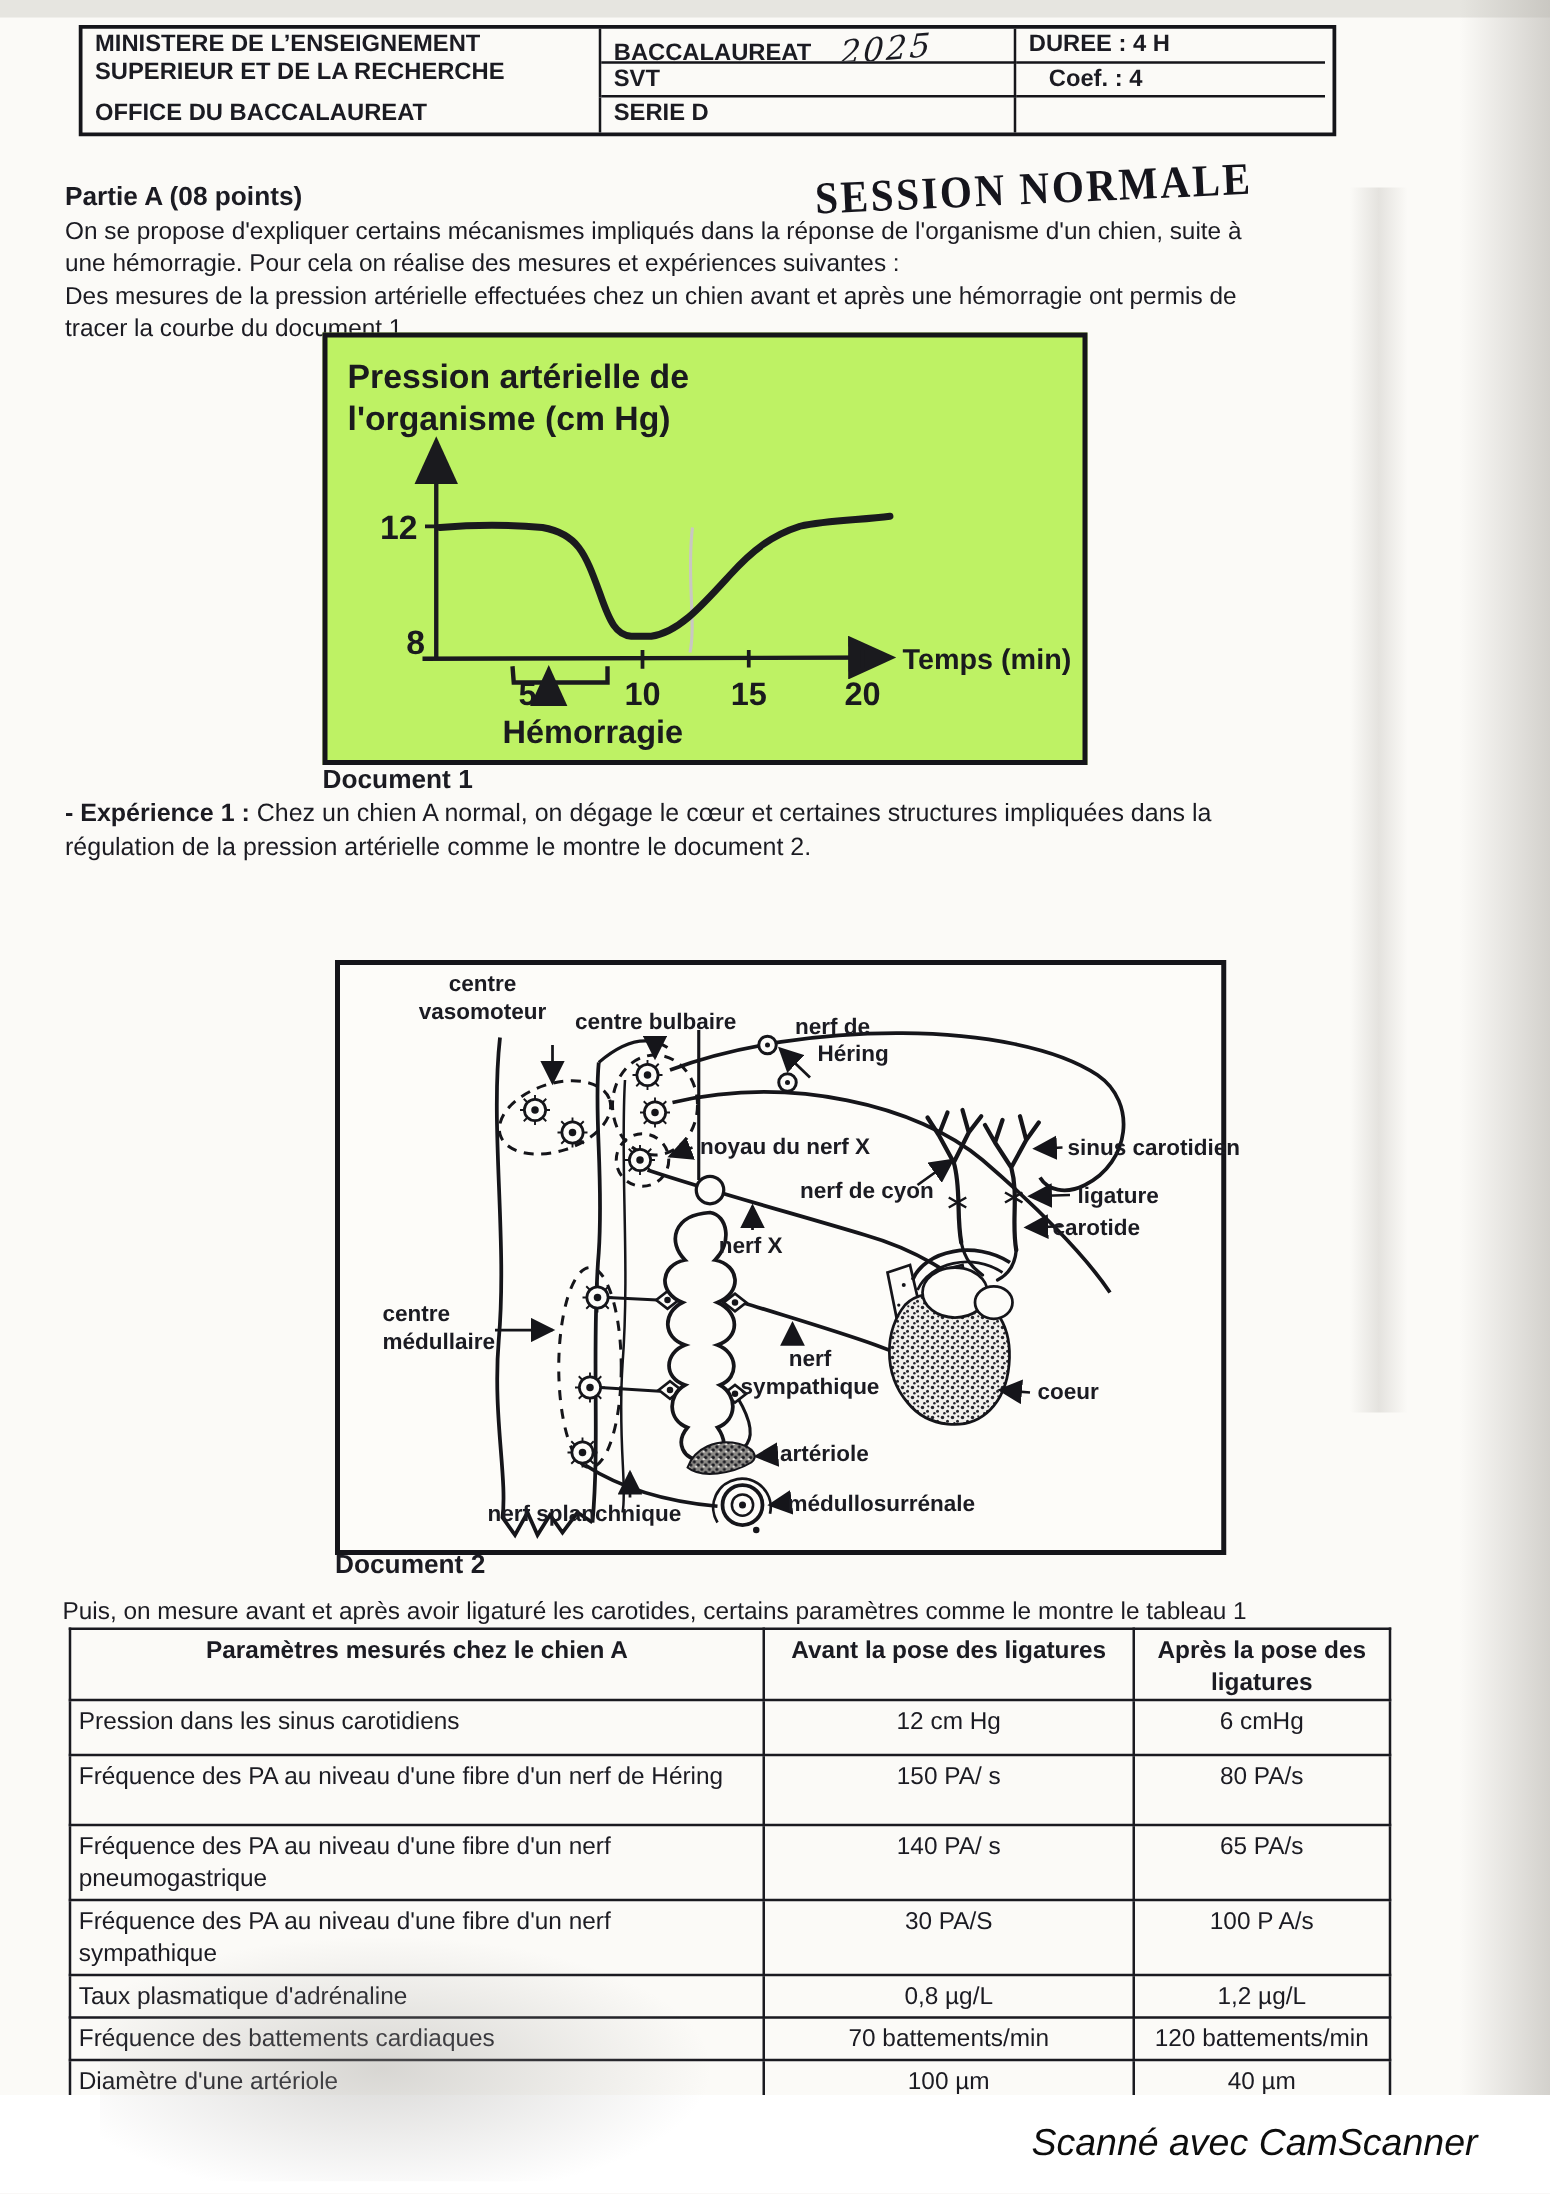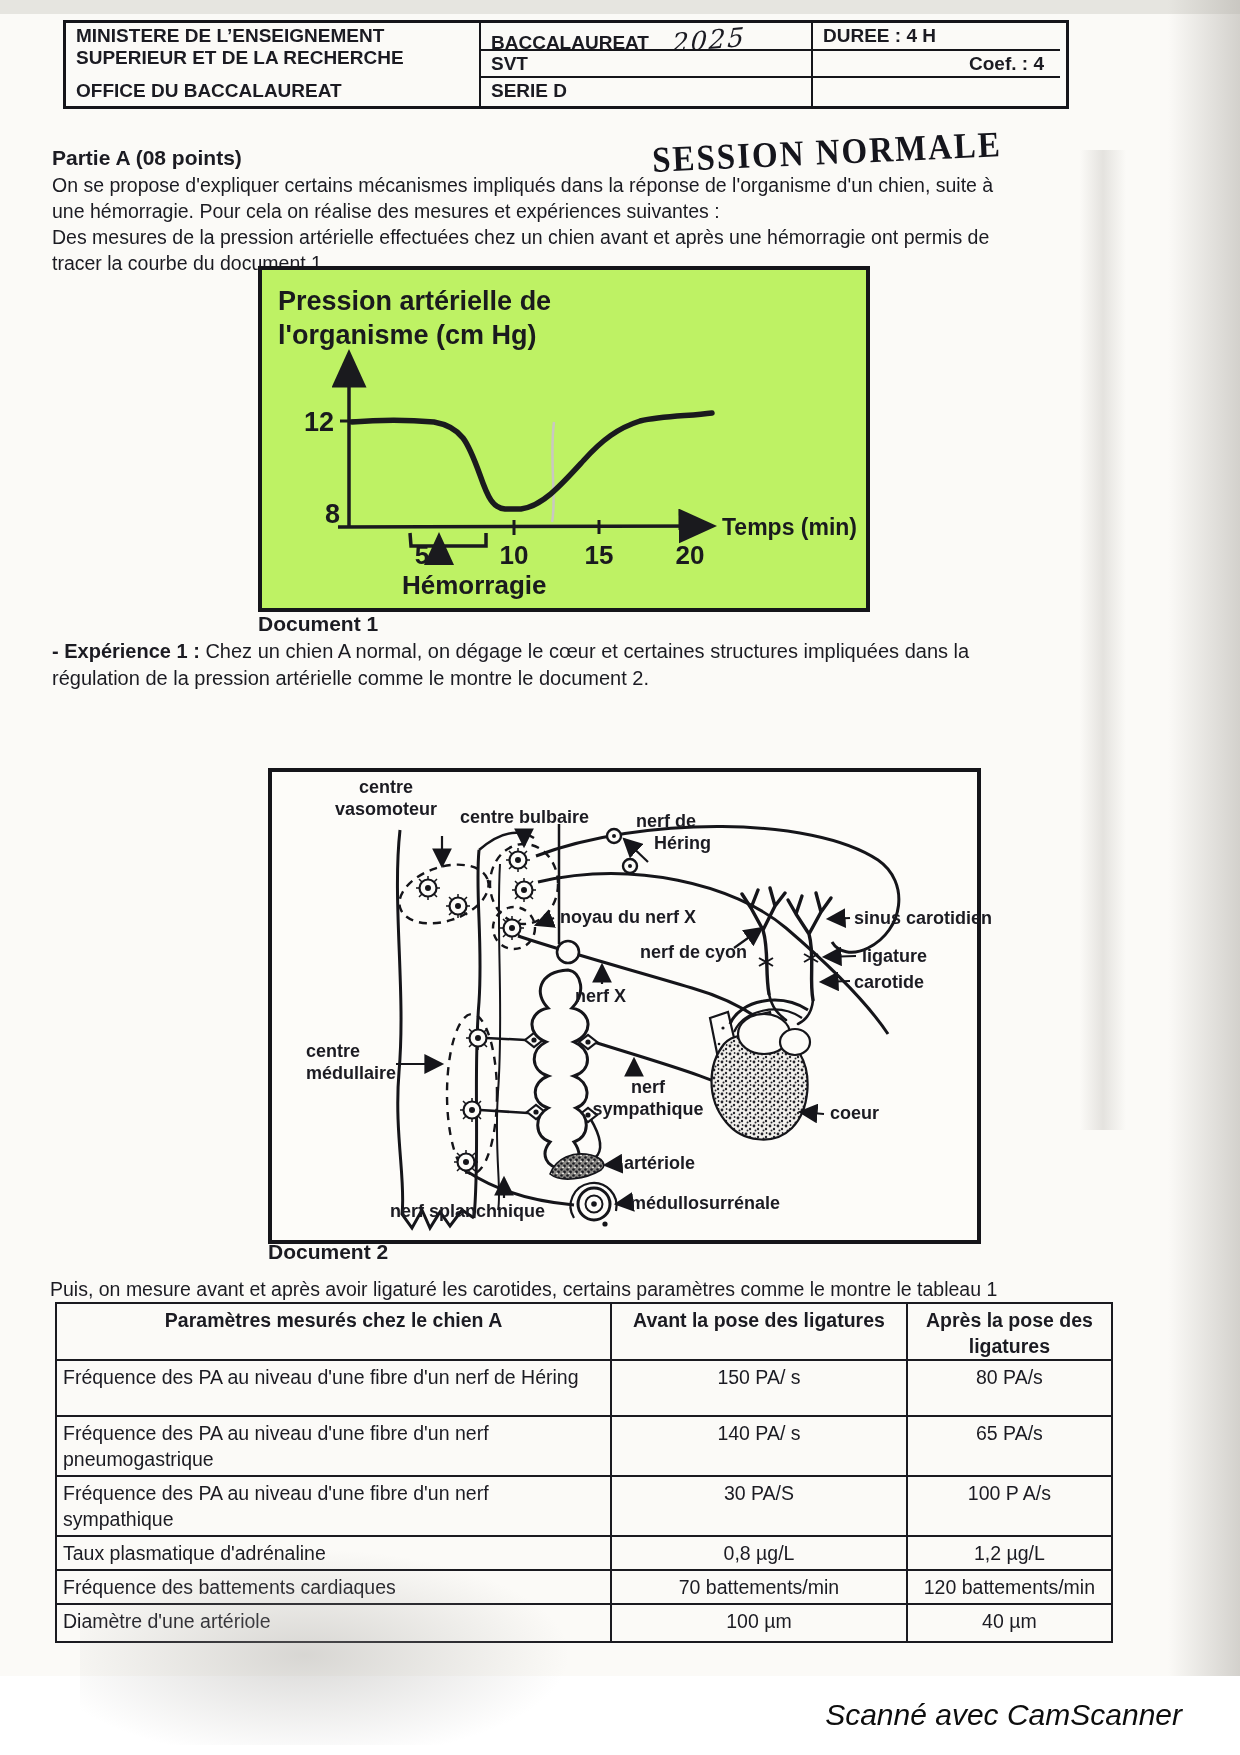--- a/index.html
+++ b/index.html
@@ -18,21 +18,21 @@
   }
   .hdr>div{padding:2px 16px 0 10px; white-space:nowrap; overflow:hidden;}
   .c-r{border-right:2.5px solid #15151a;}
   .c-b{border-bottom:2.5px solid #15151a;}
   .cell-inst{grid-row:1 / span 2;}
   .hand{
     display:inline-block; font-family:"DejaVu Serif", serif; font-style:italic;
     font-weight:500; font-size:26px; transform:rotate(-5deg) skewX(-8deg);
     margin-left:18px; letter-spacing:2px;
   }
-  .coef{padding-left:26px !important;text-align:right;}
+  .coef{padding-left:26px !important;}
   
   .stamp{
     position:absolute; left:652px; top:134px;
     font-family:"Liberation Serif", serif; font-weight:700; font-size:33px;
     letter-spacing:2px; transform:rotate(-2.6deg) scaleY(1.1); color:#15151c;
     white-space:nowrap;
   }
   .part-title{position:absolute; left:52px; top:146px; font-weight:700; font-size:21px;}
   .intro{position:absolute; left:52px; top:172px; font-size:19.5px; font-weight:500; line-height:26px; width:1100px;}
   
@@ -298,21 +298,21 @@
     <div class="d2lab" style="left:188px; top:34px;">centre bulbaire</div>
     <div class="d2lab" style="left:364px; top:38px;">
       <div>nerf de</div>
       <div style="padding-left:18px;">Héring</div>
     </div>
     <div class="d2lab" style="left:288px; top:134px;">noyau du nerf X</div>
     <div class="d2lab" style="left:368px; top:169px;">nerf de cyon</div>
     <div class="d2lab" style="left:303px; top:213px;">nerf X</div>
     <div class="d2lab" style="left:582px; top:135px;">sinus carotidien</div>
     <div class="d2lab" style="left:590px; top:173px;">ligature</div>
-    <div class="d2lab" style="left:582px; top:199px;">carotide</div>
+    <div class="d2lab" style="left:570px; top:199px;">carotide</div>
     <div class="d2lab" style="left:34px; top:268px;">
       <div>centre</div>
       <div>médullaire</div>
     </div>
     <div class="d2lab" style="left:312px; top:304px; width:128px; text-align:center;">
       <div>nerf</div>
       <div>sympathique</div>
     </div>
     <div class="d2lab" style="left:558px; top:330px;">coeur</div>
     <div class="d2lab" style="left:352px; top:380px;">artériole</div>
@@ -328,20 +328,25 @@
         <col class="col-p">
         <col class="col-a">
         <col class="col-b">
       </colgroup>
     <tbody>
       <tr>
         <th class="h-p">Paramètres mesurés chez le chien A</th>
         <th>Avant la pose des ligatures</th>
         <th>Après la pose des ligatures</th>
       </tr>
+      <tr style="height:44px;">
+        <td>Pression dans les sinus carotidiens</td>
+        <td class="vcell">12 cm Hg</td>
+        <td class="vcell">6 cmHg</td>
+      </tr>
       <tr style="height:56px;">
         <td>Fréquence des PA au niveau d'une fibre d'un nerf de Héring</td>
         <td class="vcell">150 PA/ s</td>
         <td class="vcell">80 PA/s</td>
       </tr>
       <tr style="height:60px;">
         <td>Fréquence des PA au niveau d'une fibre d'un nerf pneumogastrique</td>
         <td class="vcell">140 PA/ s</td>
         <td class="vcell">65 PA/s</td>
       </tr>

